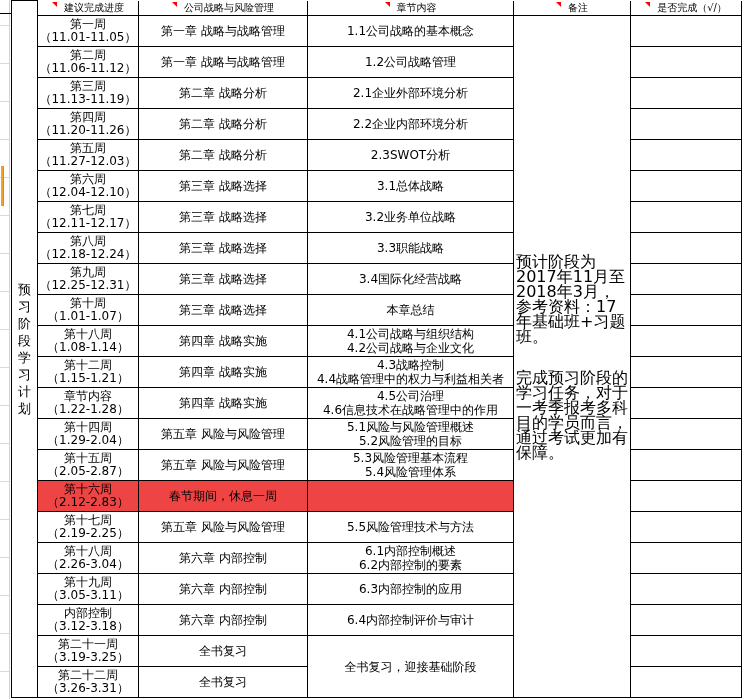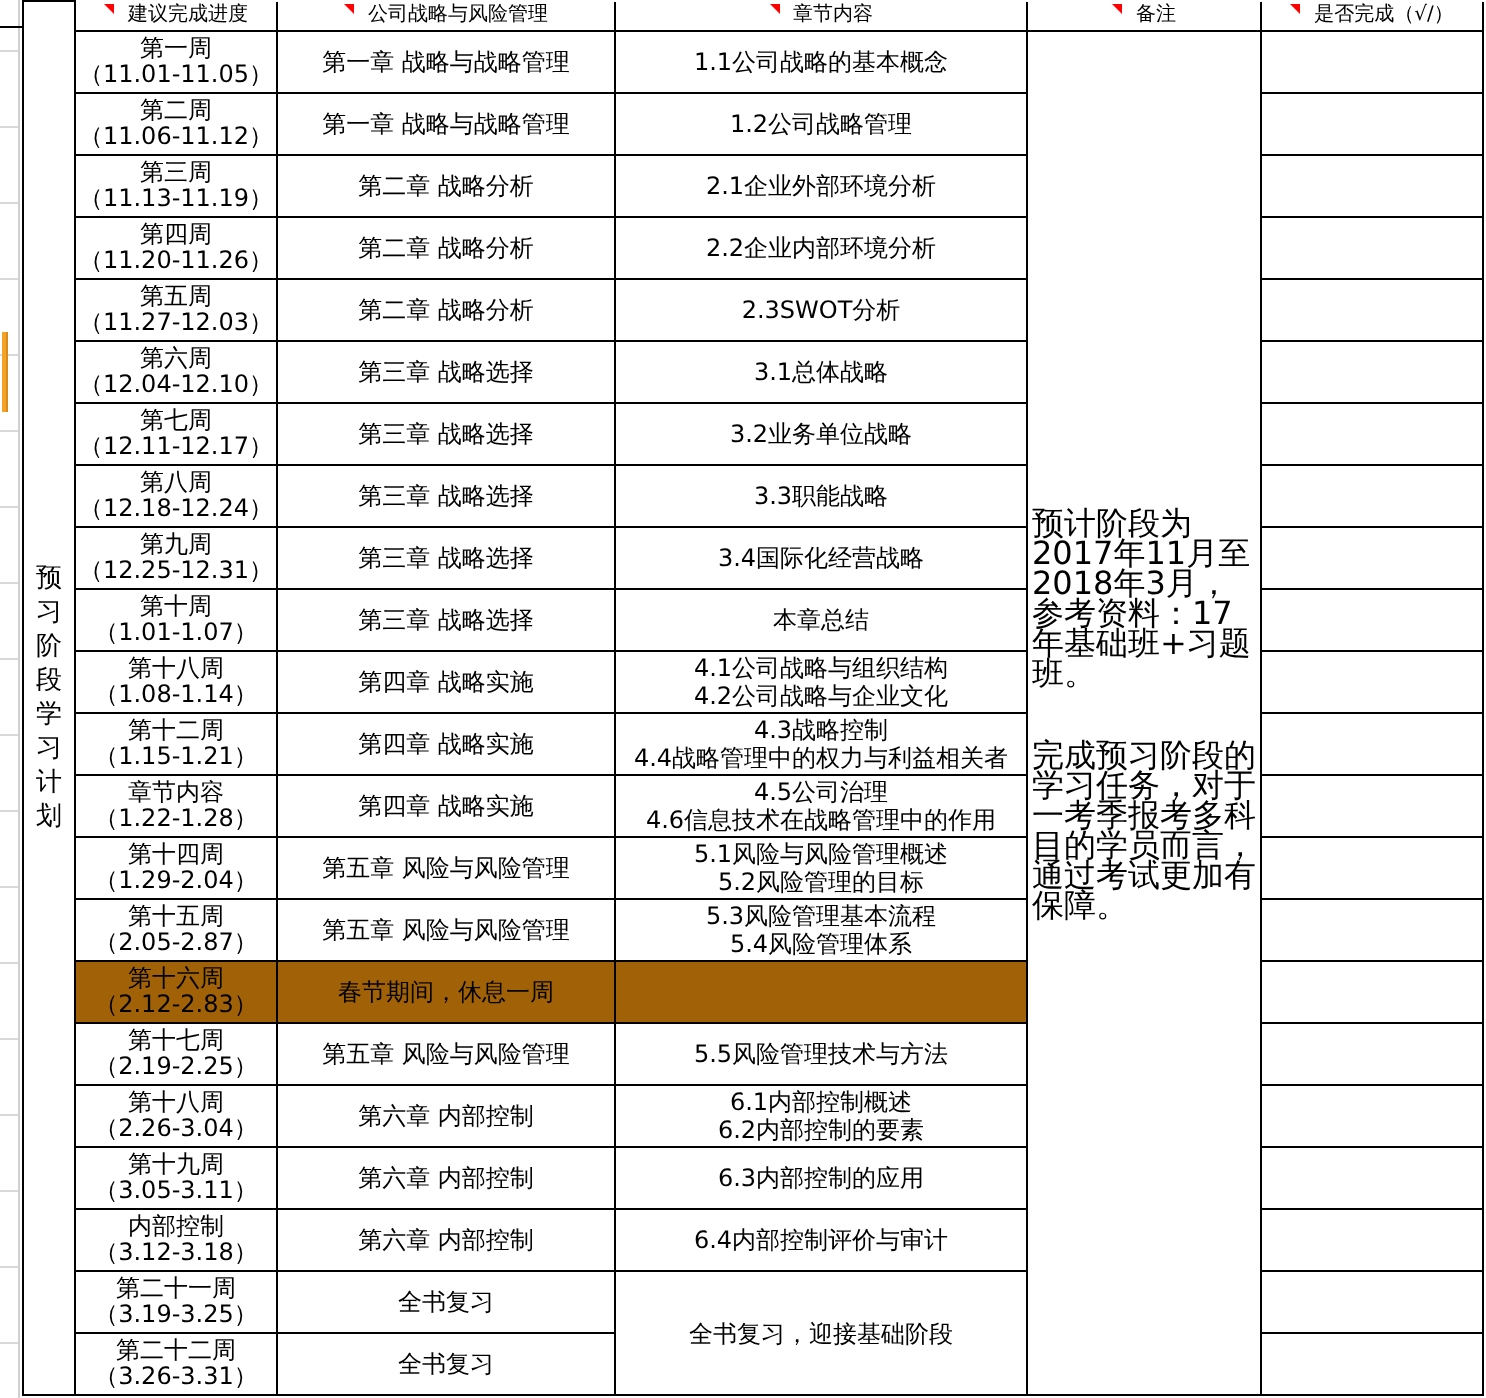--- a/index.html
+++ b/index.html
@@ -34,21 +34,21 @@
   .col-chapter { width: 206px; }
   .col-remark { width: 117px; }
   .col-done { width: 111px; }
 
   td.side-cell { font-weight: normal; font-size: 13px; line-height: 17px; padding: 0 5px; word-break: break-all; }
   .wk { line-height: 13px; }
   .dt { line-height: 13px; }
   td.chapter { white-space: pre-line; }
   td.remark-cell { text-align: left; vertical-align: middle; padding: 1px 2px; font-size: 16px; line-height: 15px; }
   .remark-cell p + p { margin-top: 26px; }
-  tr.hl td { background: #a16207; }
+  tr.hl td { background: #ef4444; }
 
   .marker {
     display: inline-block; width: 0; height: 0;
     border-top: 5px solid #ff0000; border-left: 5px solid transparent;
     margin-right: 7px; vertical-align: top; margin-top: 1px;
   }
 </style>
 </head>
 <body>
 

